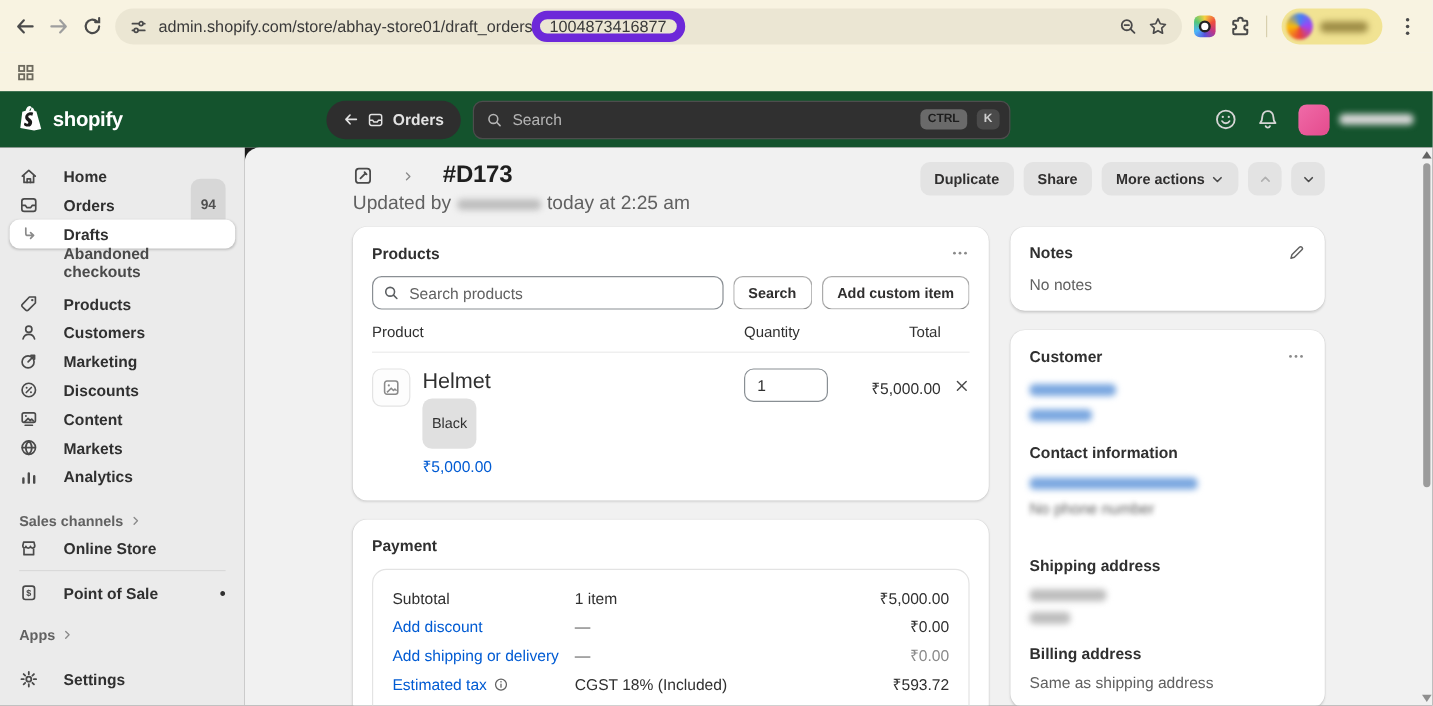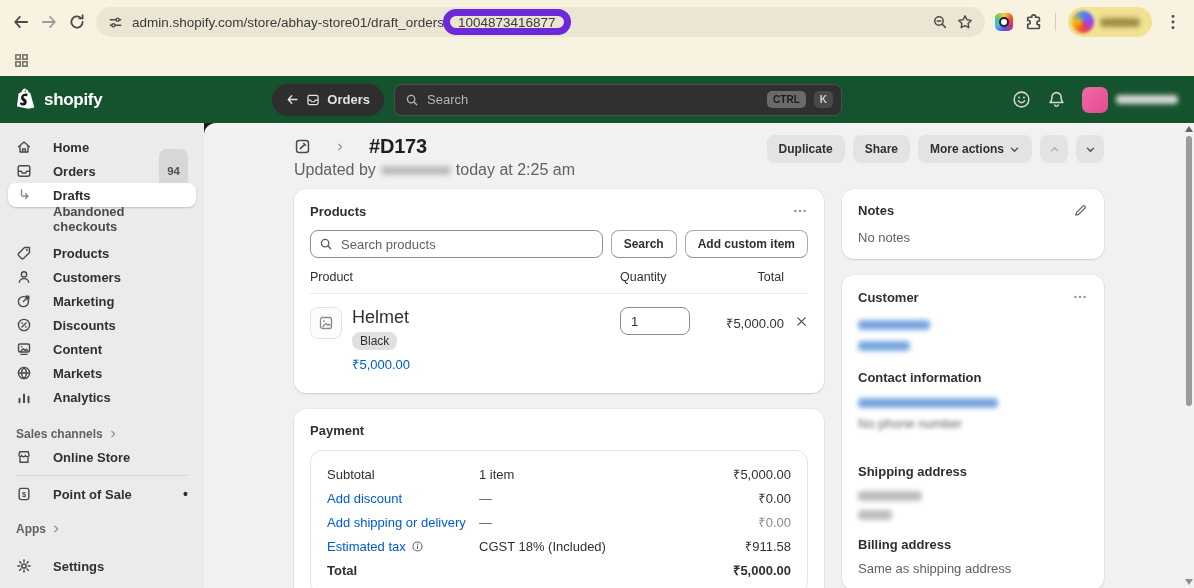--- a/index.html
+++ b/index.html
@@ -93,21 +93,21 @@
   .search-field .mag { position:absolute; left:9px; top:6.5px; width:14px; height:14px; color:#5c5f62; }
   .btn-white { height:28px; padding:0 12px; background:#fff; border:1px solid #ababab; border-bottom-color:#919191; border-radius:8px; font-size:12px; font-weight:650; color:#302f2f; font-family:inherit; cursor:pointer; white-space:nowrap; }
   .prod-grid { display:grid; grid-template-columns:310px 82px 82px 24px; align-items:center; }
   .prod-cols { margin-top:12px; padding-bottom:9px; border-bottom:1px solid #ebebeb; font-size:12.5px; color:#303030; }
   .prod-cols .c-total { text-align:right; }
   .prod-row { padding:13px 0 6px; align-items:start; }
   .prod-cell { display:flex; gap:10px; }
   .prod-thumb { width:32px; height:32px; border:1px solid #e3e3e3; border-radius:8px; background:#fdfdfd; display:flex; align-items:center; justify-content:center; color:#8a8a8a; flex:0 0 auto; }
   .prod-thumb svg { width:16px; height:16px; }
   .prod-name { font-size:18px; color:#303030; cursor:pointer; }
-  .variant-badge { display:inline-block; margin-top:4px; background:#e0e0e0; border-radius:8px; padding:2px 8px; font-size:12px; color:#303030; }
+  .variant-badge { display:inline-block; margin-top:4px; background:#e0e0e0; border-radius:8px; padding:14px 8px; font-size:12px; color:#303030; }
   .prod-price-link { margin-top:5px; font-size:13px; color:#005bd3; cursor:pointer; }
   .qty-input { width:70px; height:28px; border:1px solid #898f94; border-radius:8px; padding:0 10px; font-size:13px; font-family:inherit; color:#303030; outline:none; }
   .row-total { text-align:right; font-size:13px; color:#303030; padding-top:7px; }
   .row-x { display:flex; justify-content:flex-end; padding-top:8px; color:#4a4a4a; cursor:pointer; }
   .row-x svg { width:13px; height:13px; }
 
   
   .pay-box { margin-top:12px; border:1px solid #e3e3e3; border-radius:12px; padding:11px 16px; }
   .pay-row { display:grid; grid-template-columns:152px 1fr auto; align-items:center; height:24px; font-size:13px; color:#303030; }
   .pay-link { color:#005bd3; cursor:pointer; display:flex; align-items:center; gap:5px; }
@@ -495,21 +495,21 @@
               <div class="pay-row">
                 <span class="pay-link">
                   <span>Estimated tax</span>
                   <svg class="info-ic" viewBox="0 0 16 16" fill="none" stroke="currentColor" stroke-width="1.3" stroke-linecap="round">
                       <circle cx="8" cy="8" r="5.6"></circle>
                       <path d="M8 7.4v3.2"></path>
                       <circle cx="8" cy="5.2" r=".8" fill="currentColor" stroke="none"></circle>
                     </svg>
                 </span>
                 <span>CGST 18% (Included)</span>
-                <span class="pay-amt">₹911.58</span>
+                <span class="pay-amt">₹593.72</span>
               </div>
               <div class="pay-row total">
                 <span>Total</span>
                 <span></span>
                 <span class="pay-amt">₹5,000.00</span>
               </div>
             </div>
 
           </div>
         </div>

